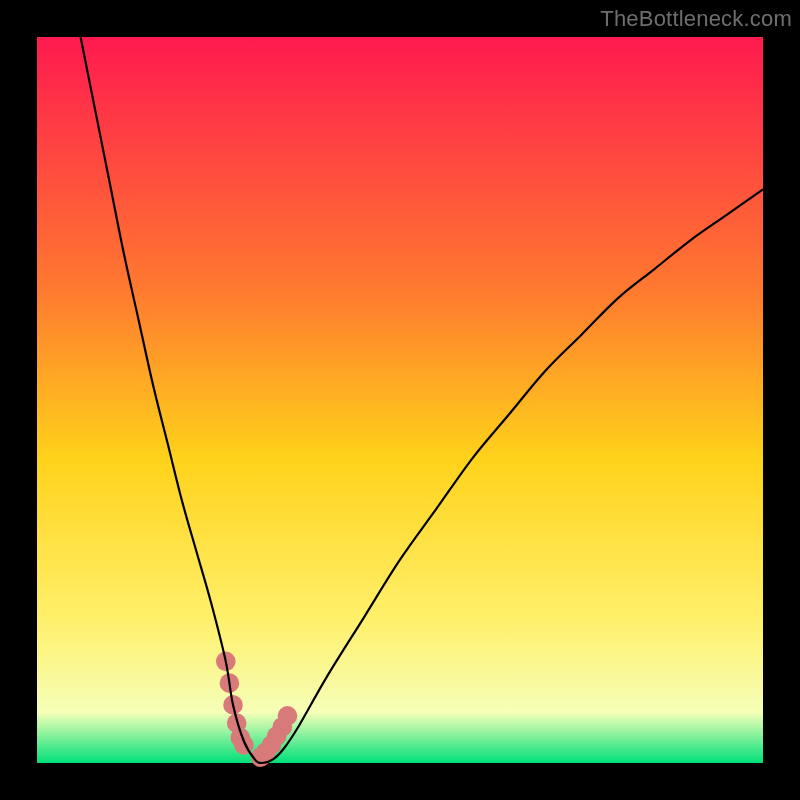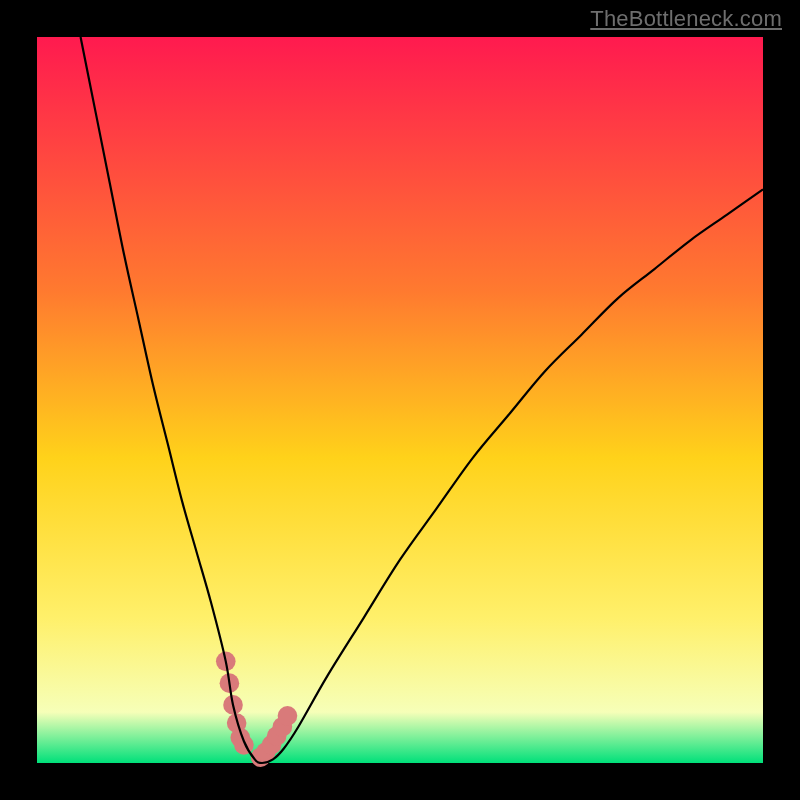--- a/index.html
+++ b/index.html
@@ -29,26 +29,25 @@
   .gradient {
     position: absolute;
     left: 0;
     top: 0;
     width: 100%;
     height: 100%;
   }
   .watermark {
     position: absolute;
     top: 6px;
-    right: 18px;
+    right: 8px;
     color: #6e6e6e;
     font-size: 22px;
     letter-spacing: 0.2px;
     font-weight: 500;
-    text-decoration: underline;
   }
   svg.curve {
     position: absolute;
     left: 0;
     top: 0;
     width: 100%;
     height: 100%;
     overflow: visible;
   }
 </style>

